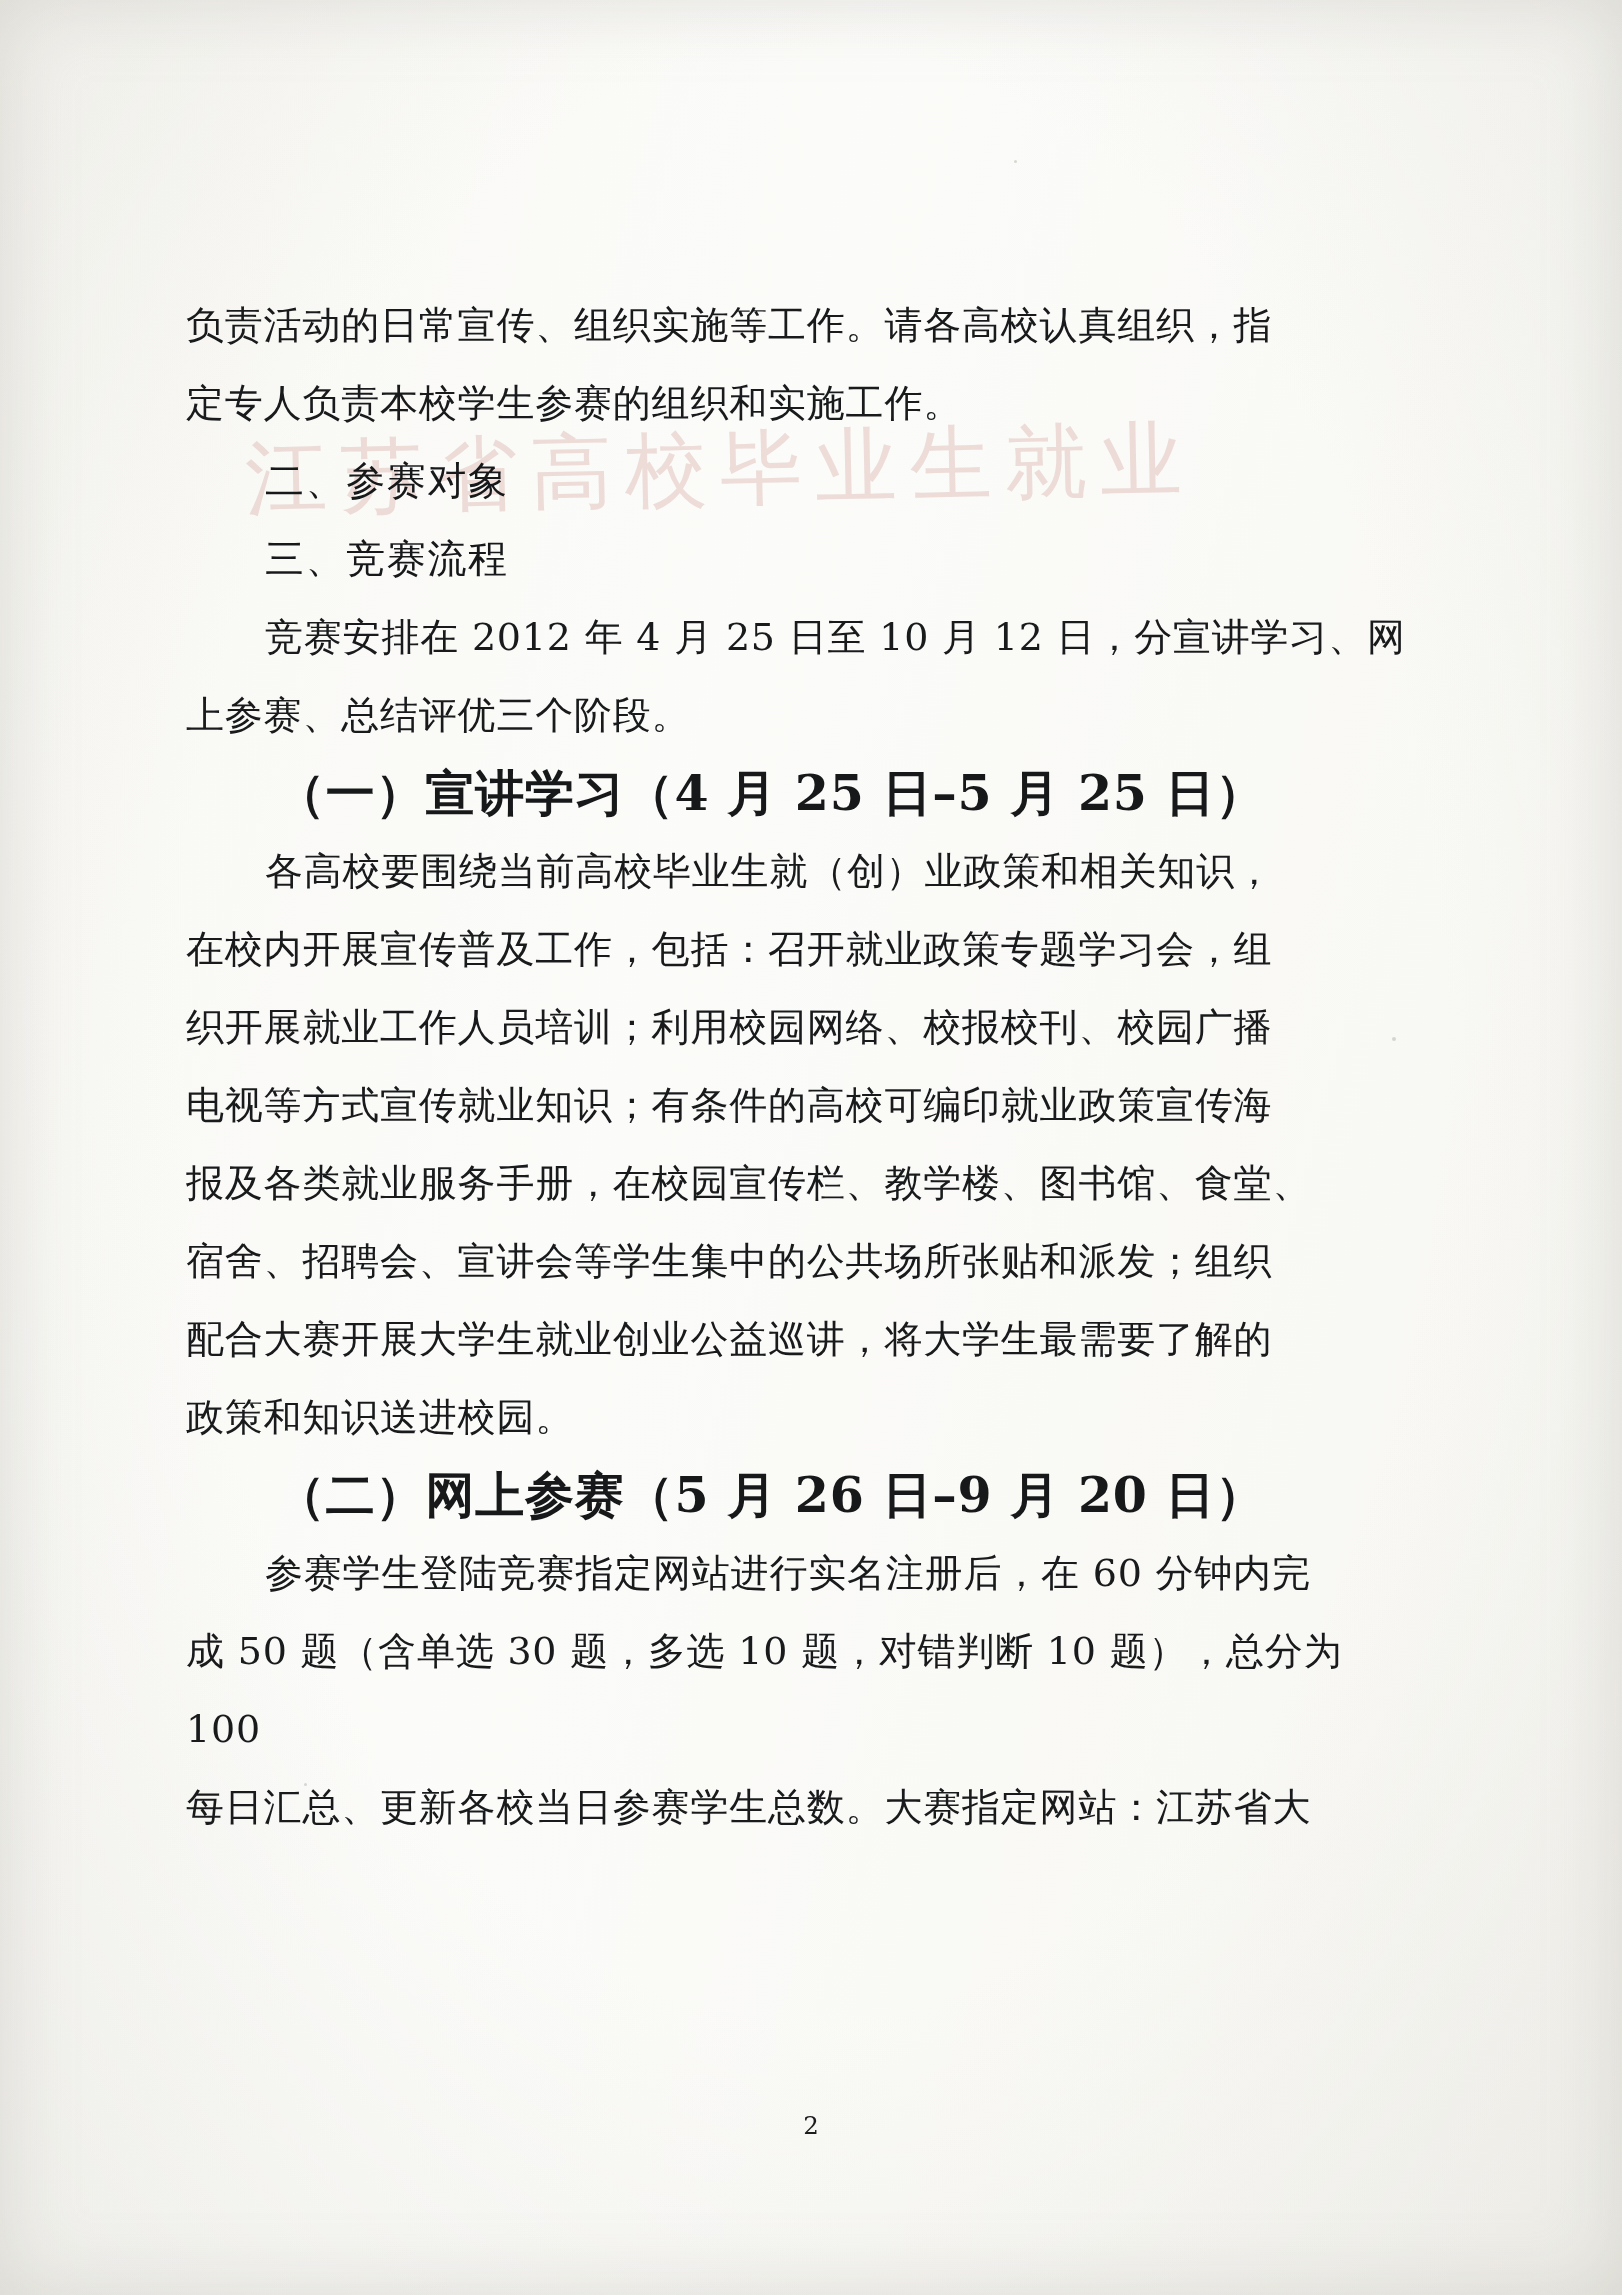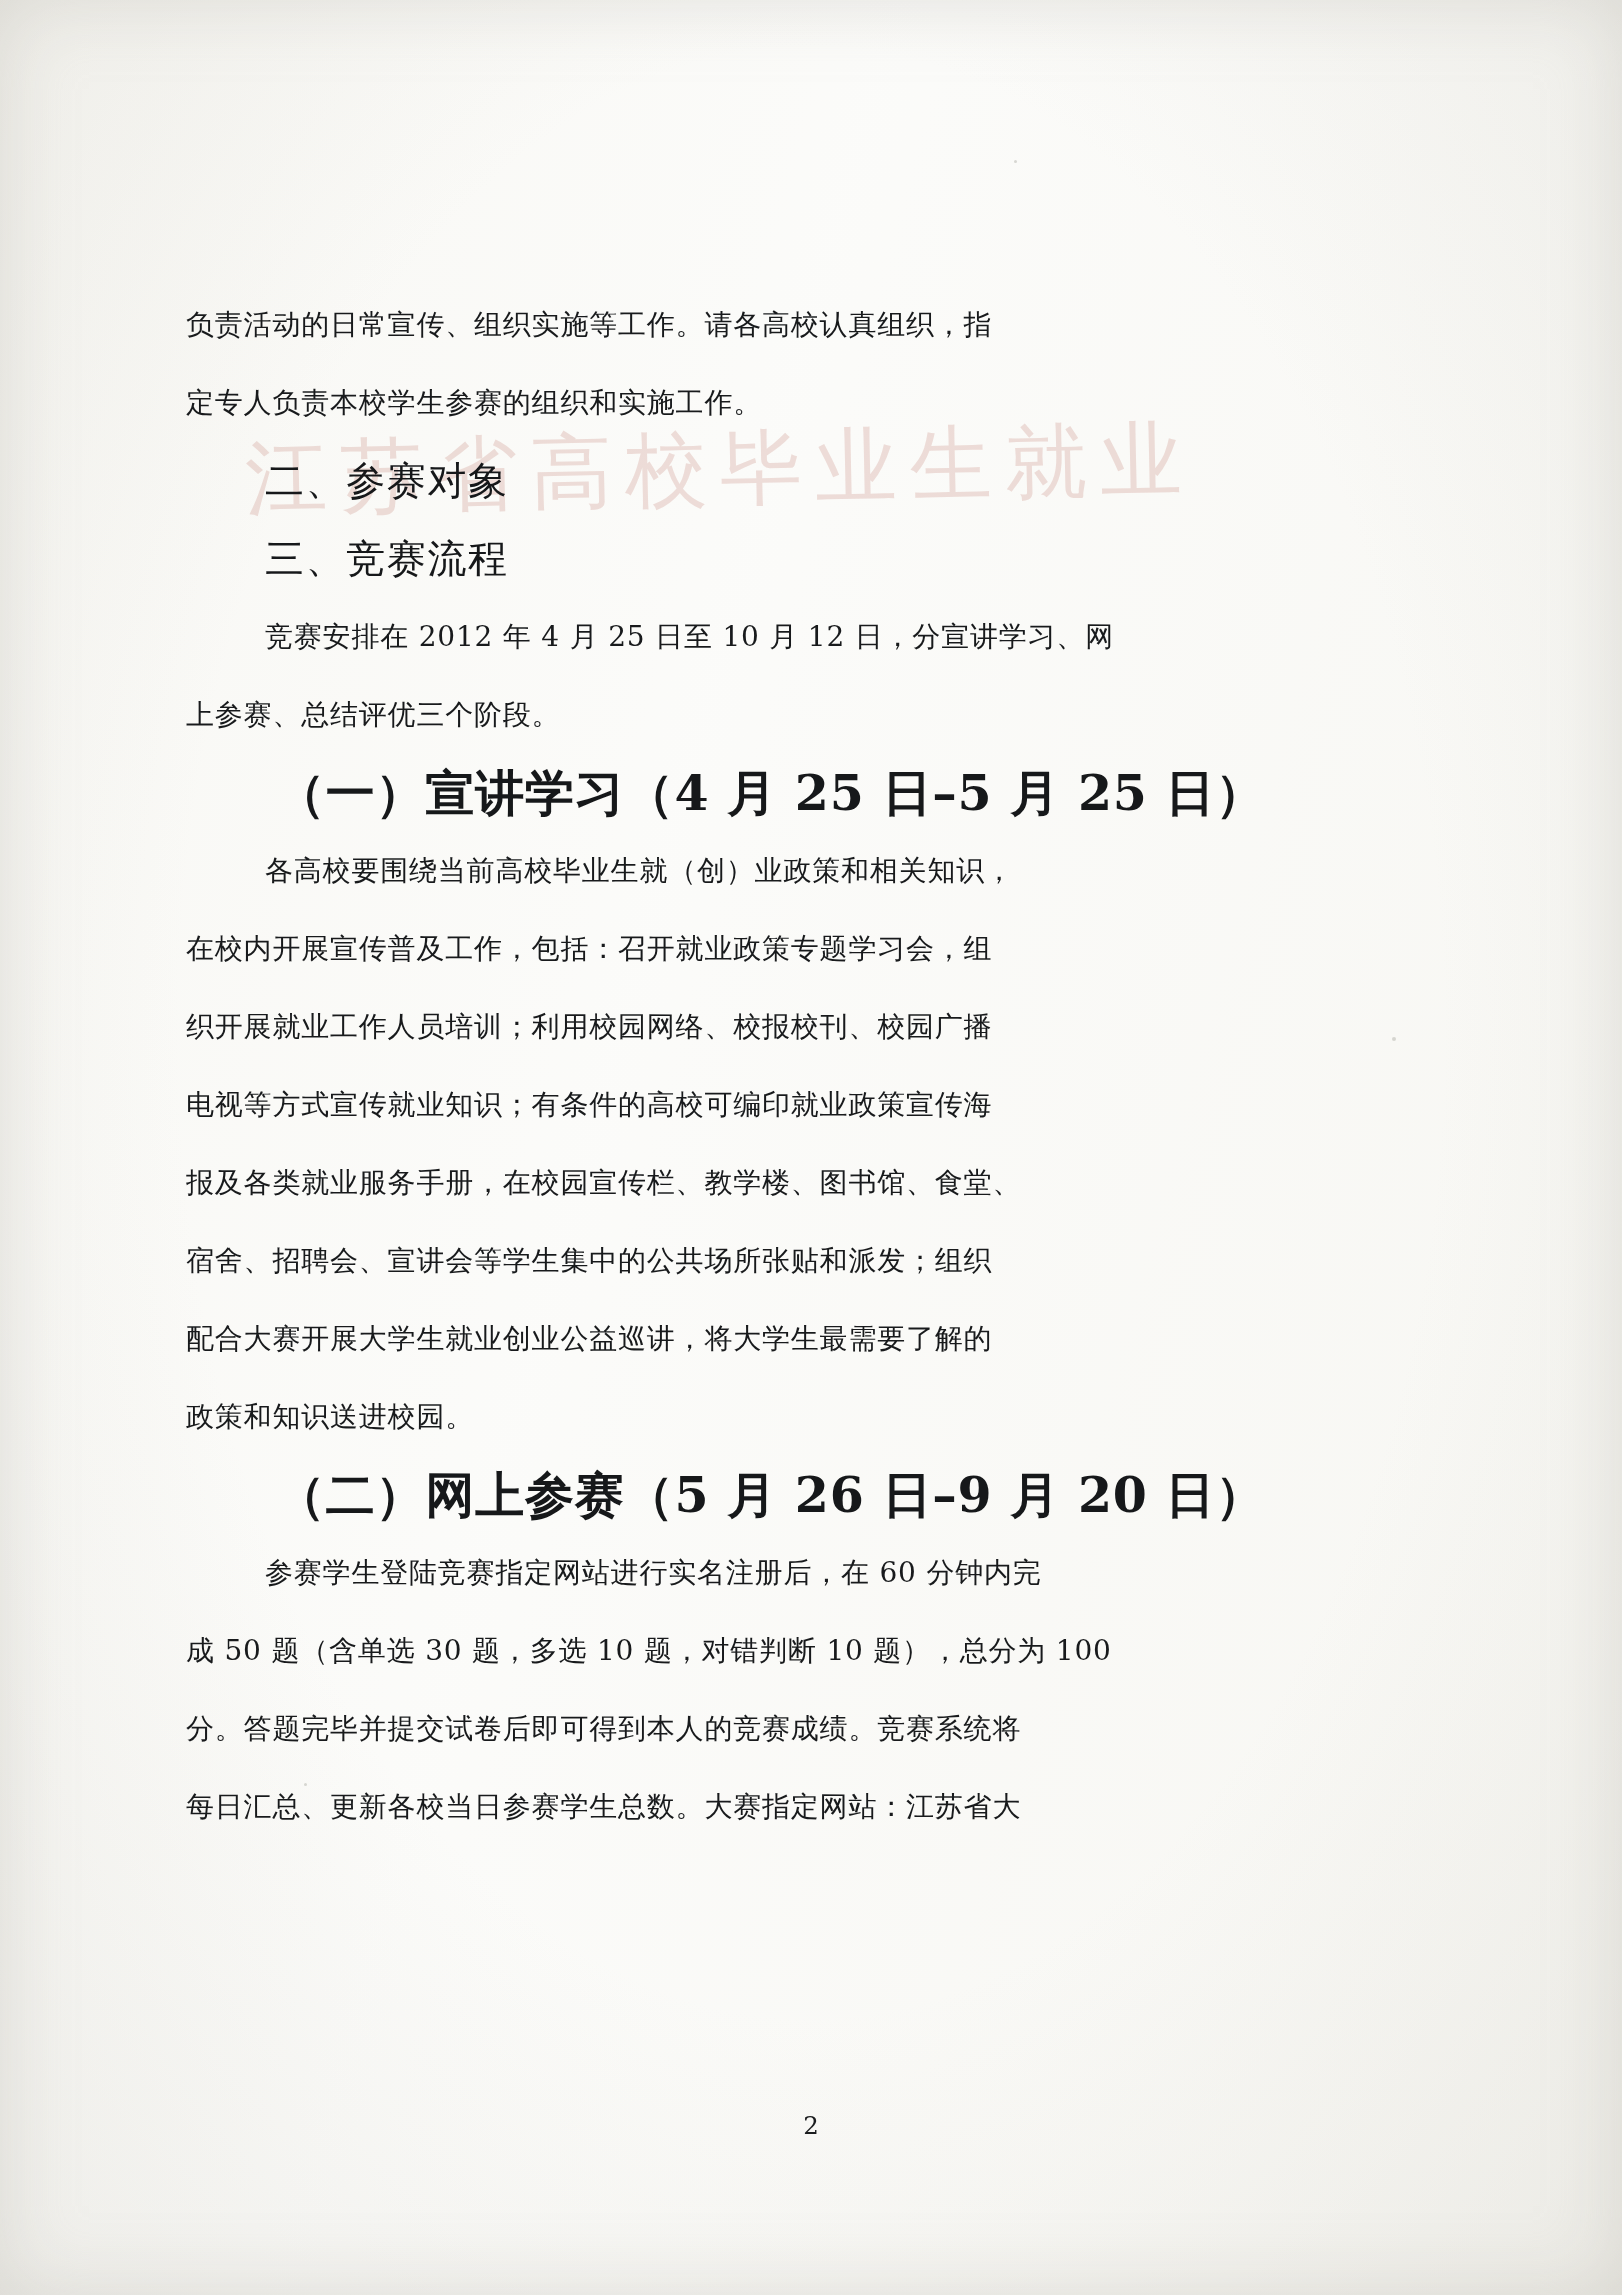--- a/index.html
+++ b/index.html
@@ -48,21 +48,21 @@
     transform: rotate(-1.2deg);
   }
   .content {
     position: absolute;
     left: 186px;
     top: 286px;
     width: 1243px;
     color: #16181a;
   }
   .line {
-    font-size: 28px;
+    font-size: 38px;
     line-height: 78px;
     letter-spacing: 0.8px;
     white-space: pre-wrap;
     color: #181a1c;
   }
   .indent {
     text-indent: 79px;
   }
   .heading {
     font-weight: normal;
@@ -124,21 +124,20 @@
     <p class="line para">织开展就业工作人员培训；利用校园网络、校报校刊、校园广播</p>
     <p class="line para">电视等方式宣传就业知识；有条件的高校可编印就业政策宣传海</p>
     <p class="line para">报及各类就业服务手册，在校园宣传栏、教学楼、图书馆、食堂、</p>
     <p class="line para">宿舍、招聘会、宣讲会等学生集中的公共场所张贴和派发；组织</p>
     <p class="line para">配合大赛开展大学生就业创业公益巡讲，将大学生最需要了解的</p>
     <p class="line para">政策和知识送进校园。</p>
 
     <p class="subheading para">（二）网上参赛（5 月 26 日–9 月 20 日）</p>
     <p class="line indent para">参赛学生登陆竞赛指定网站进行实名注册后，在 60 分钟内完</p>
     <p class="line para">成 50 题（含单选 30 题，多选 10 题，对错判断 10 题），总分为 100</p>
-    <p class="line para">分。答题完毕并提交试卷后即可得到本人的竞赛成绩。竞赛系统将</p>
     <p class="line para">每日汇总、更新各校当日参赛学生总数。大赛指定网站：江苏省大</p>
 
   </div>
 
   <div class="page-number">2</div>
 
   <div class="speck" style="left:1392px; top:1037px; width:4.1px; height:4.1px;"></div>
   <div class="speck" style="left:304px; top:1783px; width:3.3px; height:3.3px;"></div>
   <div class="speck" style="left:1014px; top:160px; width:3.3px; height:3.3px;"></div>
 

